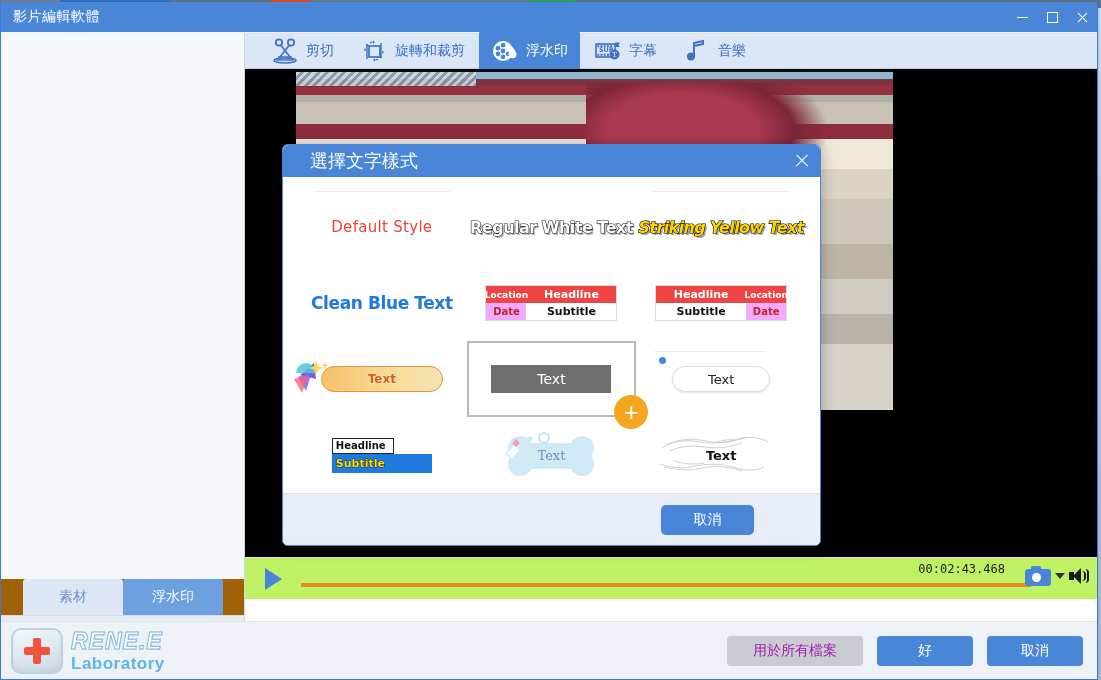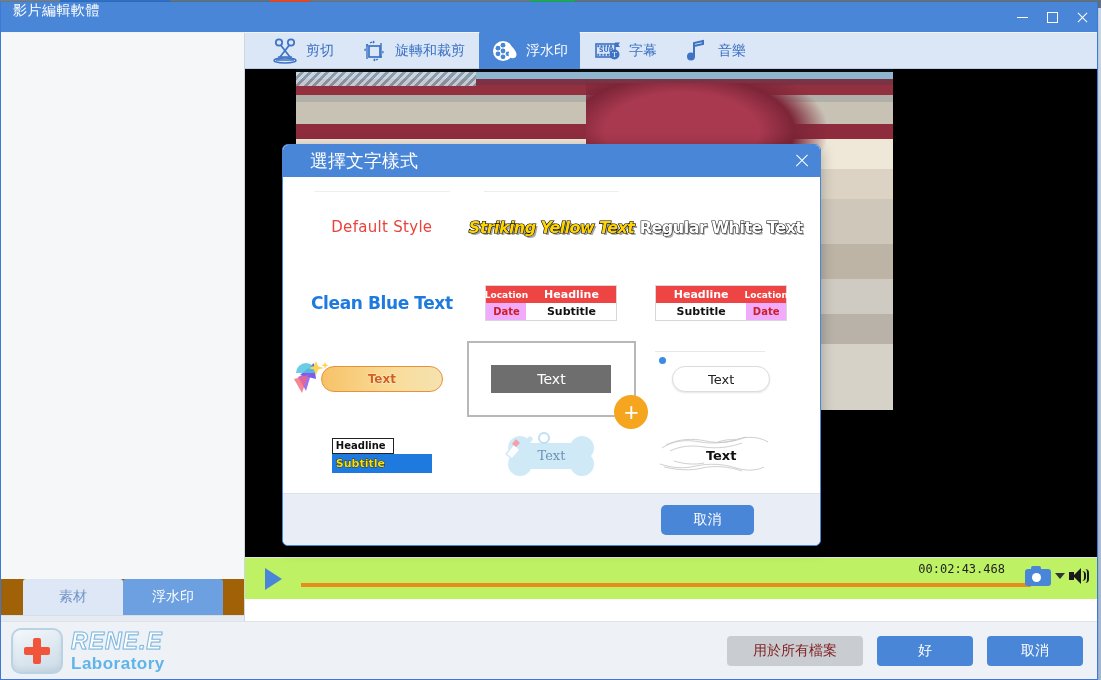--- a/index.html
+++ b/index.html
@@ -27,21 +27,21 @@
   .window {
     position: absolute; left: 0; top: 2px; width: 1098px; height: 678px;
     background: #f1f3f6;
     border: 1px solid #3b78d8;
     border-top: none;
     box-shadow: 0 0 0 1px rgba(0,0,0,.05);
   }
   .titlebar {
     position: relative;
     height: 30px; background: #4a86d8;
-    display: flex; 
+    display: flex; align-items: center;
     color: #fff;
   }
   .titlebar .title {
     font-size: 14px; padding-left: 12px; letter-spacing: .5px;
     font-family: "DejaVu Sans", sans-serif;
   }
   .winbtns { position: absolute; right: 0; top: 0; height: 30px; display: flex; }
   .winbtn {
     width: 30px; height: 30px; display: flex; align-items: center; justify-content: center;
     color: #fff; font-size: 13px;
@@ -209,21 +209,21 @@
     letter-spacing: 1px;
   }
   .logo-sub { font-size: 17px; font-weight: bold; color: #5fb4ea; letter-spacing: .5px; margin-top: 2px; }
   .act-spacer { flex: 1; }
   .btn {
     height: 30px; min-width: 96px; border-radius: 4px;
     display:flex; align-items:center; justify-content:center;
     font-size: 14px; font-family: "DejaVu Sans", sans-serif;
     margin-right: 14px; border: none;
   }
-  .btn.ghost { background:#c9cdd2; color:#7f1d1d; min-width: 136px; }
+  .btn.ghost { background:#c9cdd2; color:#a21caf; min-width: 136px; }
   .btn.primary { background:#4a86d8; color:#fff; }
 
   
   .modal {
     position: absolute; left: 281px; top: 142px; width: 539px; height: 402px;
     background: #fff;
     border: 1px solid #4a86d8;
     border-radius: 6px;
     box-shadow: 0 3px 14px rgba(0,0,0,.28);
     display: flex; flex-direction: column;
@@ -573,25 +573,25 @@
       </div>
 
       <div class="modal-body">
         <div class="style-grid">
 
           <div class="style-cell">
             <div class="toprule"></div>
             <span class="sp-default">Default Style</span>
           </div>
           <div class="style-cell">
+            <span class="sp-white">Regular White Text</span>
+          </div>
+          <div class="style-cell">
             <div class="toprule"></div>
             <span class="sp-yellow">Striking Yellow Text</span>
-          </div>
-          <div class="style-cell">
-            <span class="sp-white">Regular White Text</span>
           </div>
 
           <div class="style-cell">
             <span class="sp-blue">Clean Blue Text</span>
           </div>
           <div class="style-cell">
             <div class="lower-third">
               <div class="lt-row top">
                 <div class="lt-loc">Location</div>
                 <div class="lt-head">Headline</div>

